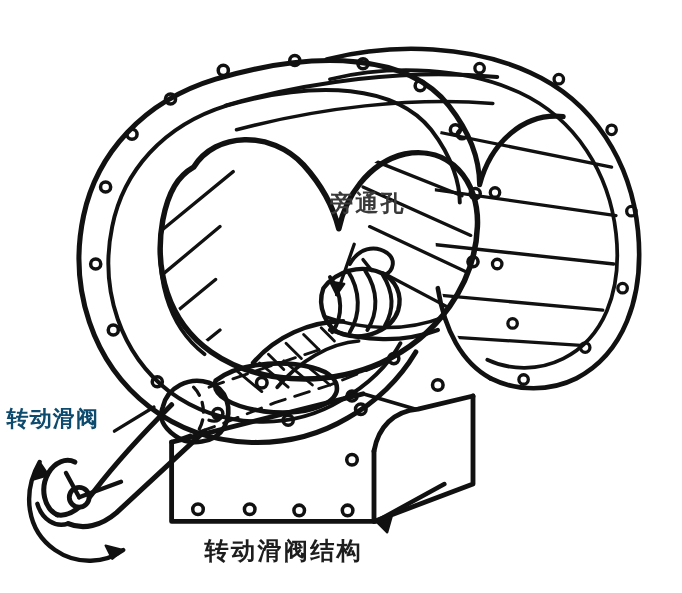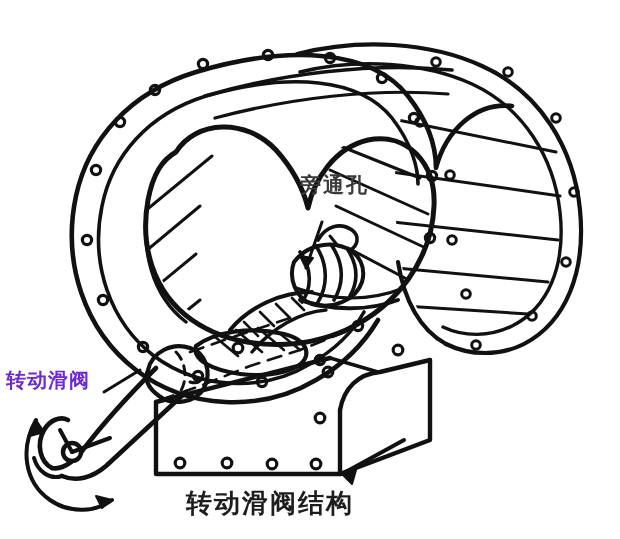--- a/index.html
+++ b/index.html
@@ -36,27 +36,27 @@
     left: 300px;
     top: 171px;
     font-size: 21px;
     color: #3a3a3a;
     letter-spacing: 2px;
   }
   #label-rotating-valve {
     left: 6px;
     top: 367px;
     font-size: 20px;
-    color: #6d28d9;
+    color: #0c4a6e;
     letter-spacing: 1px;
   }
   #label-structure-caption {
     left: 186px;
     top: 486px;
-    font-size: 26px;
+    font-size: 22px;
     color: #1d1d1d;
     letter-spacing: 2px;
   }
 </style>
 </head>
 <body>
 
 <div id="figure-root">
 
   <svg id="figure-svg" viewBox="0 0 620 539" xmlns="http://www.w3.org/2000/svg">

